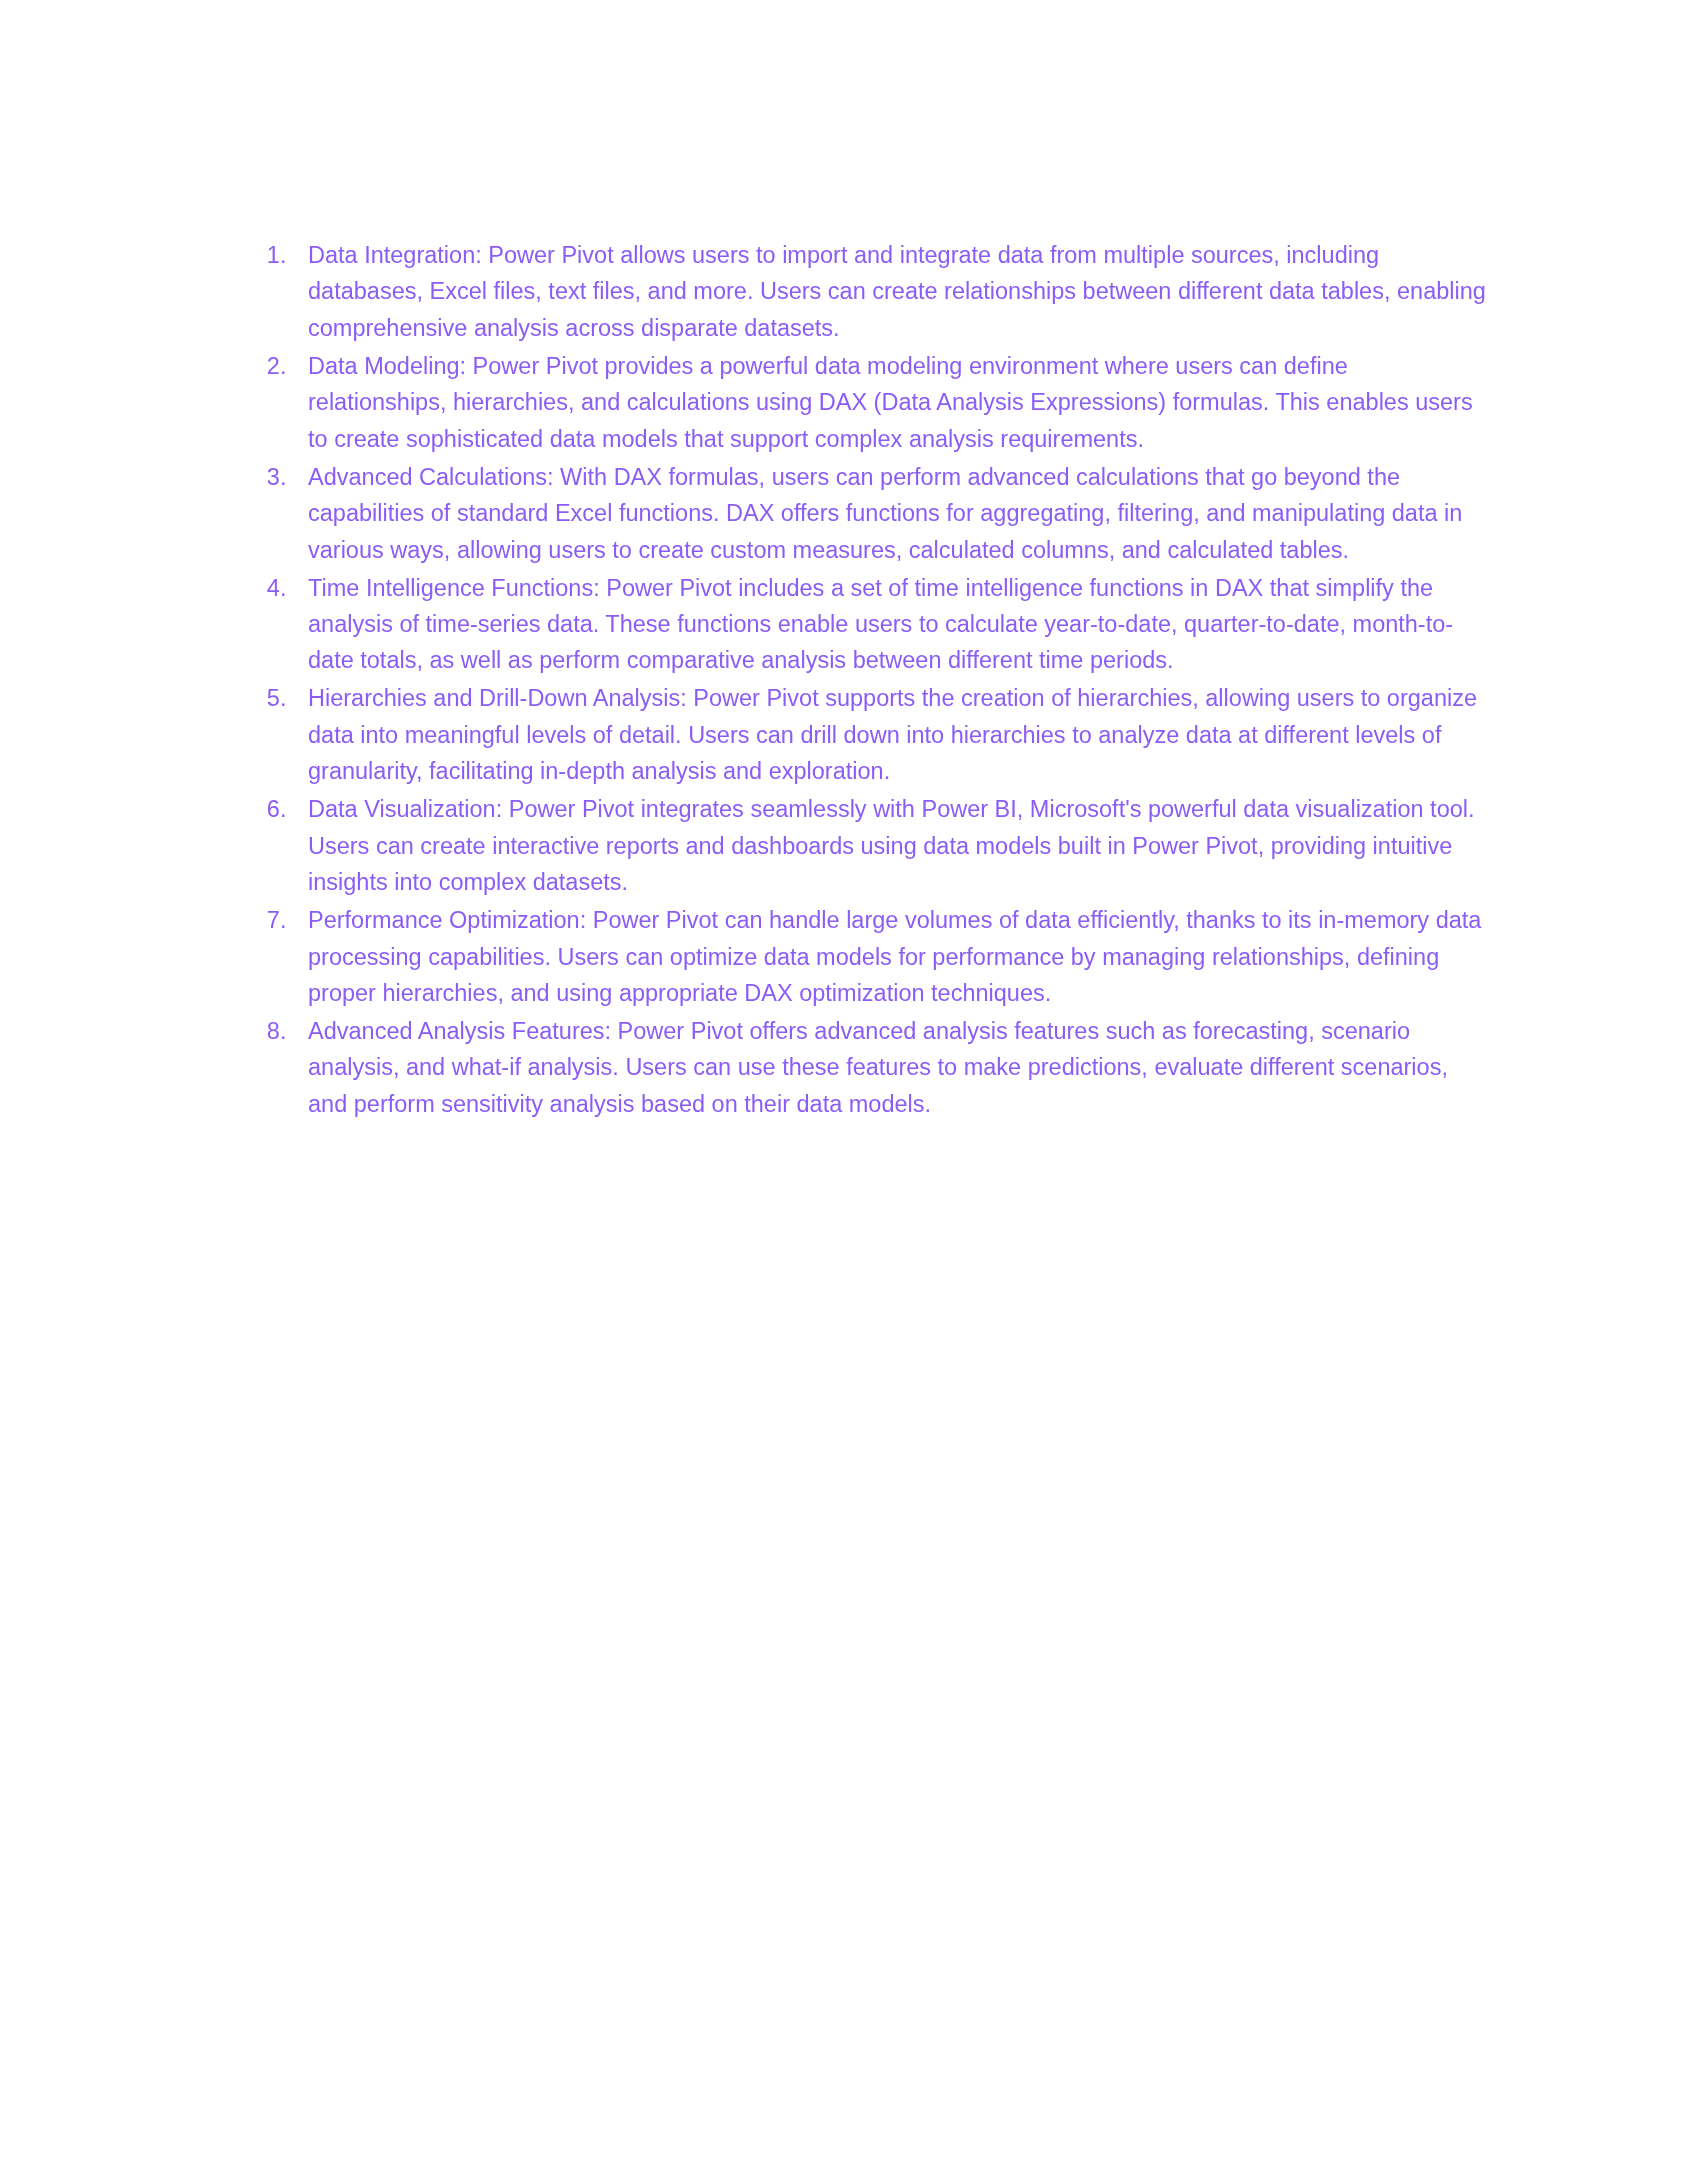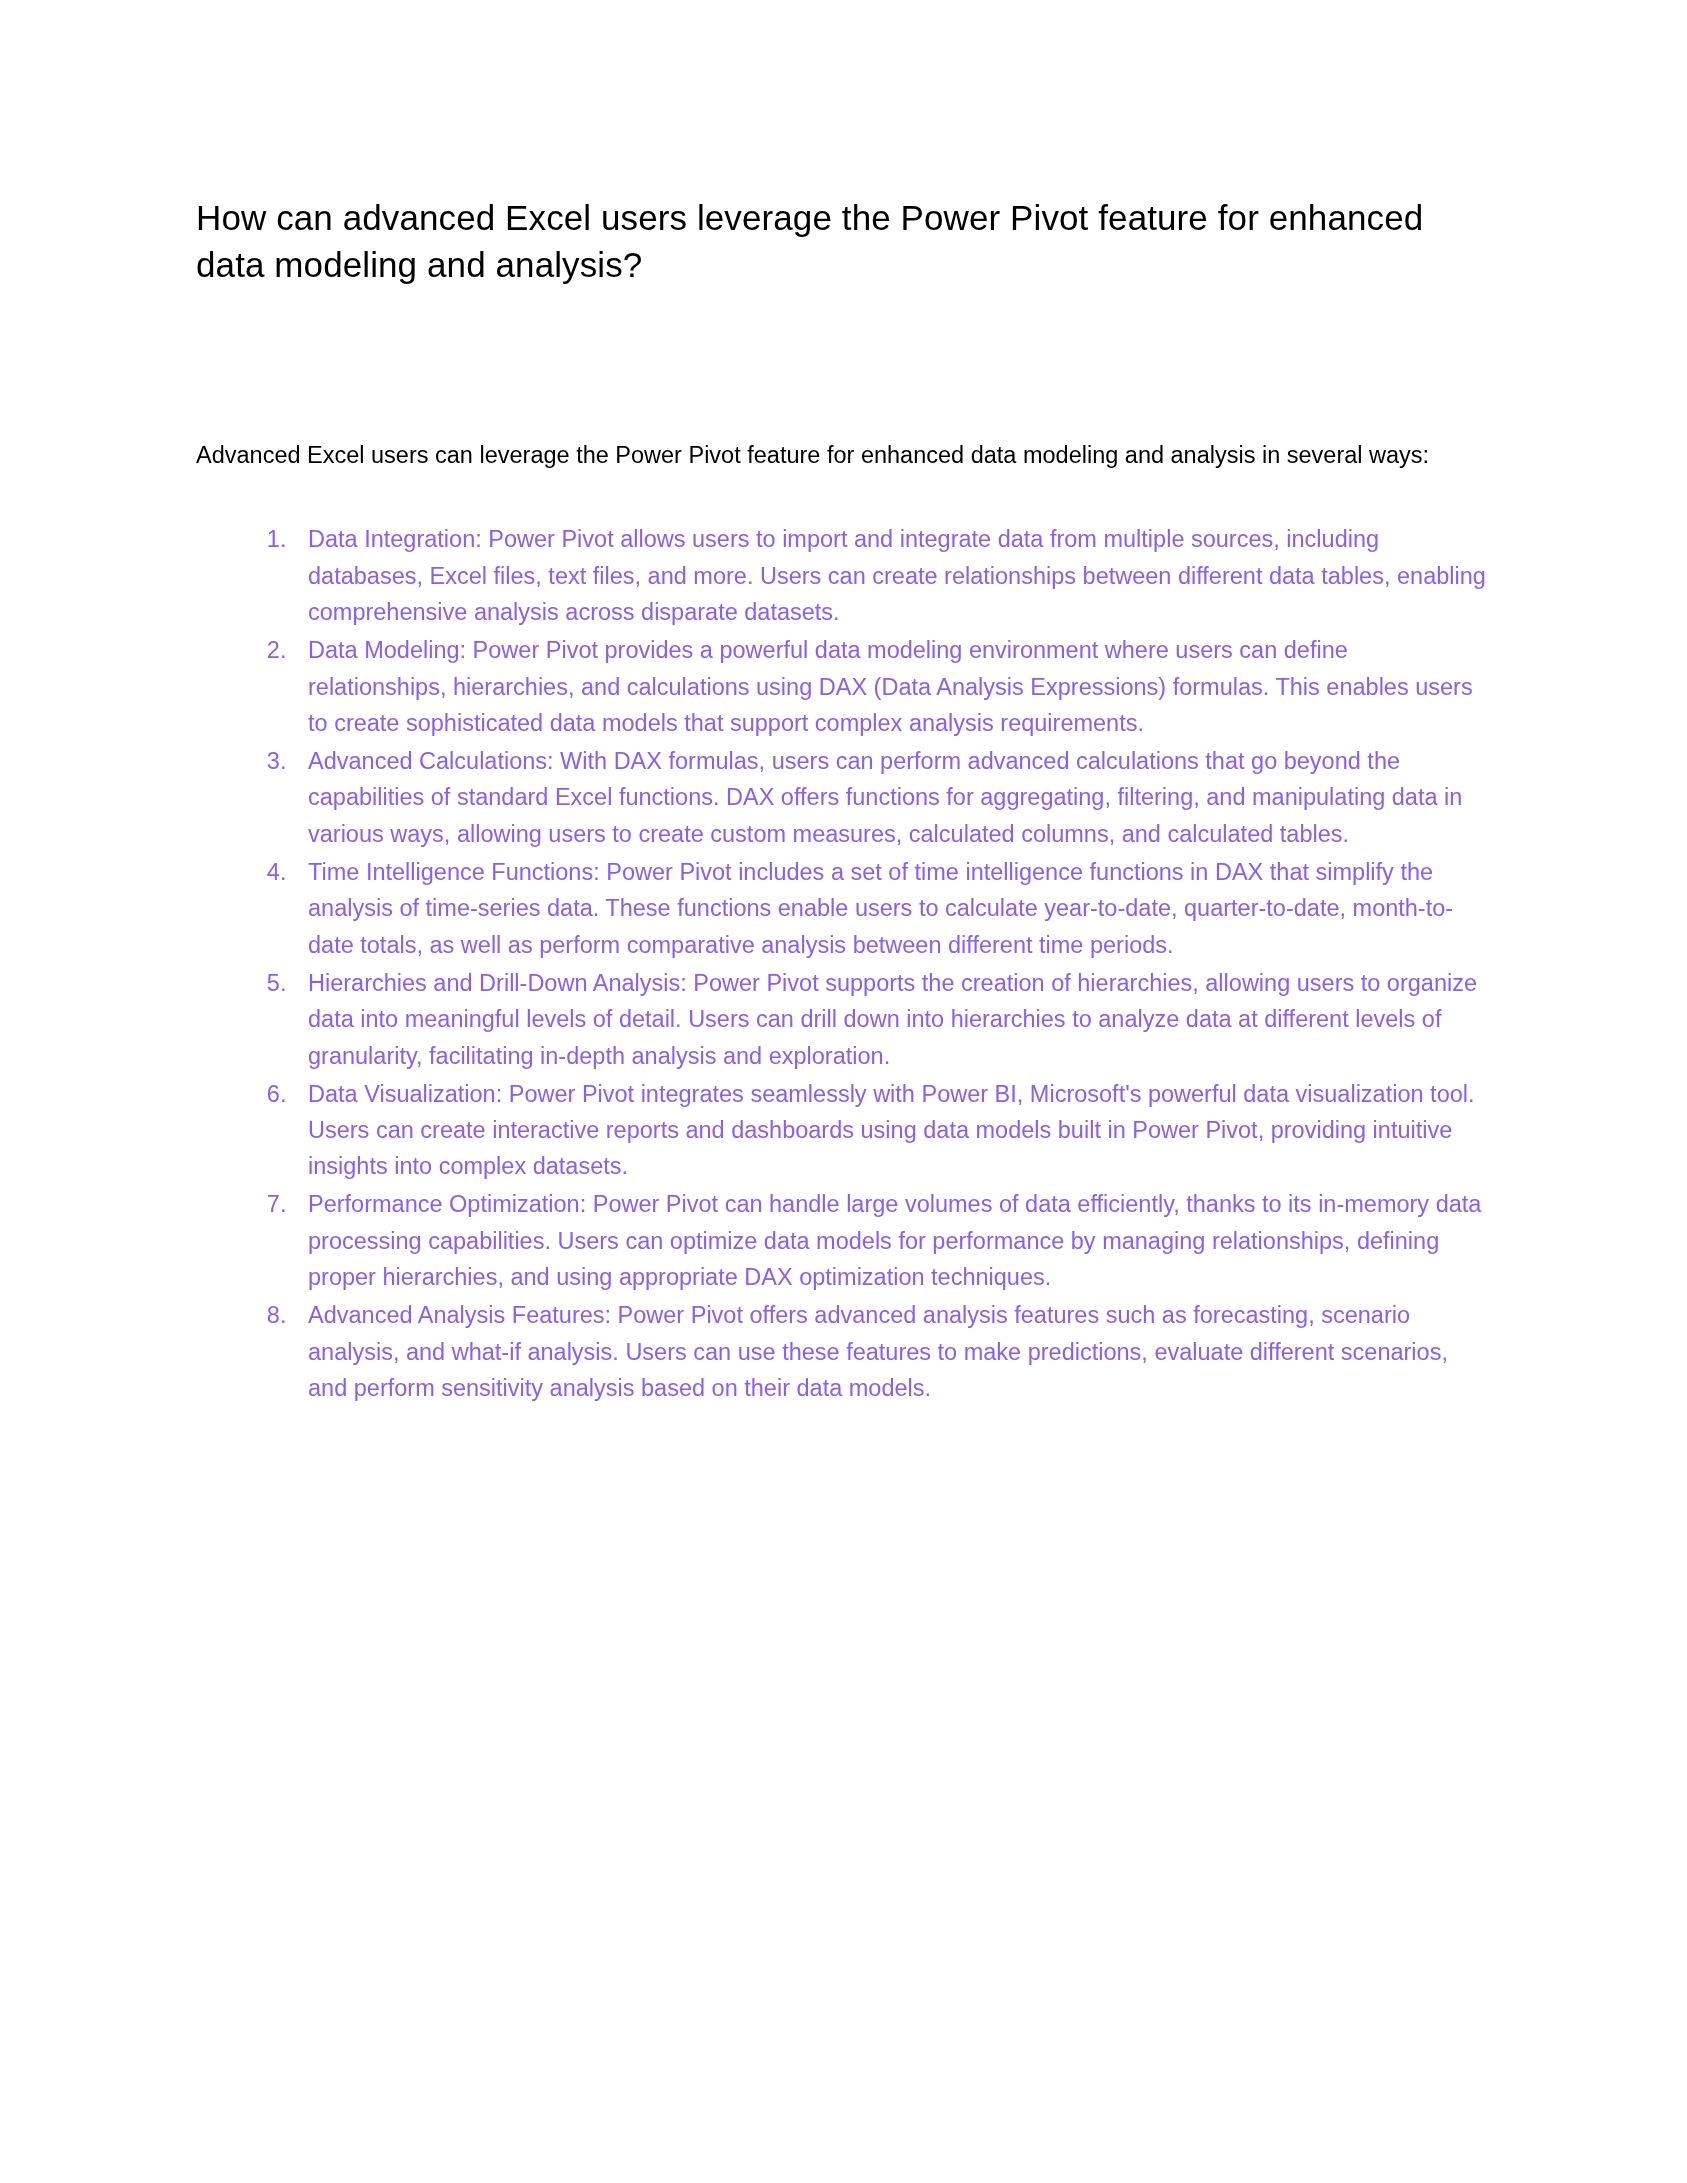--- a/index.html
+++ b/index.html
@@ -48,23 +48,21 @@
     max-width: 1186px;
   }
   ol.points > li::marker {
     font-size: 23.5px;
   }
 </style>
 </head>
 <body>
 
 <div class="page">
-  <h1 class="doc-title">How can advanced Excel users leverage the Power Pivot feature for enhanced data modeling and analysis?</h1>
 
-  <p class="intro">Advanced Excel users can leverage the Power Pivot feature for enhanced data modeling and analysis in several ways:</p>
 
   <ol class="points">
     <li>Data Integration: Power Pivot allows users to import and integrate data from multiple sources, including databases, Excel files, text files, and more. Users can create relationships between different data tables, enabling comprehensive analysis across disparate datasets.</li>
     <li>Data Modeling: Power Pivot provides a powerful data modeling environment where users can define relationships, hierarchies, and calculations using DAX (Data Analysis Expressions) formulas. This enables users to create sophisticated data models that support complex analysis requirements.</li>
     <li>Advanced Calculations: With DAX formulas, users can perform advanced calculations that go beyond the capabilities of standard Excel functions. DAX offers functions for aggregating, filtering, and manipulating data in various ways, allowing users to create custom measures, calculated columns, and calculated tables.</li>
     <li>Time Intelligence Functions: Power Pivot includes a set of time intelligence functions in DAX that simplify the analysis of time-series data. These functions enable users to calculate year-to-date, quarter-to-date, month-to-date totals, as well as perform comparative analysis between different time periods.</li>
     <li>Hierarchies and Drill-Down Analysis: Power Pivot supports the creation of hierarchies, allowing users to organize data into meaningful levels of detail. Users can drill down into hierarchies to analyze data at different levels of granularity, facilitating in-depth analysis and exploration.</li>
     <li>Data Visualization: Power Pivot integrates seamlessly with Power BI, Microsoft's powerful data visualization tool. Users can create interactive reports and dashboards using data models built in Power Pivot, providing intuitive insights into complex datasets.</li>
     <li>Performance Optimization: Power Pivot can handle large volumes of data efficiently, thanks to its in-memory data processing capabilities. Users can optimize data models for performance by managing relationships, defining proper hierarchies, and using appropriate DAX optimization techniques.</li>
     <li>Advanced Analysis Features: Power Pivot offers advanced analysis features such as forecasting, scenario analysis, and what-if analysis. Users can use these features to make predictions, evaluate different scenarios, and perform sensitivity analysis based on their data models.</li>

